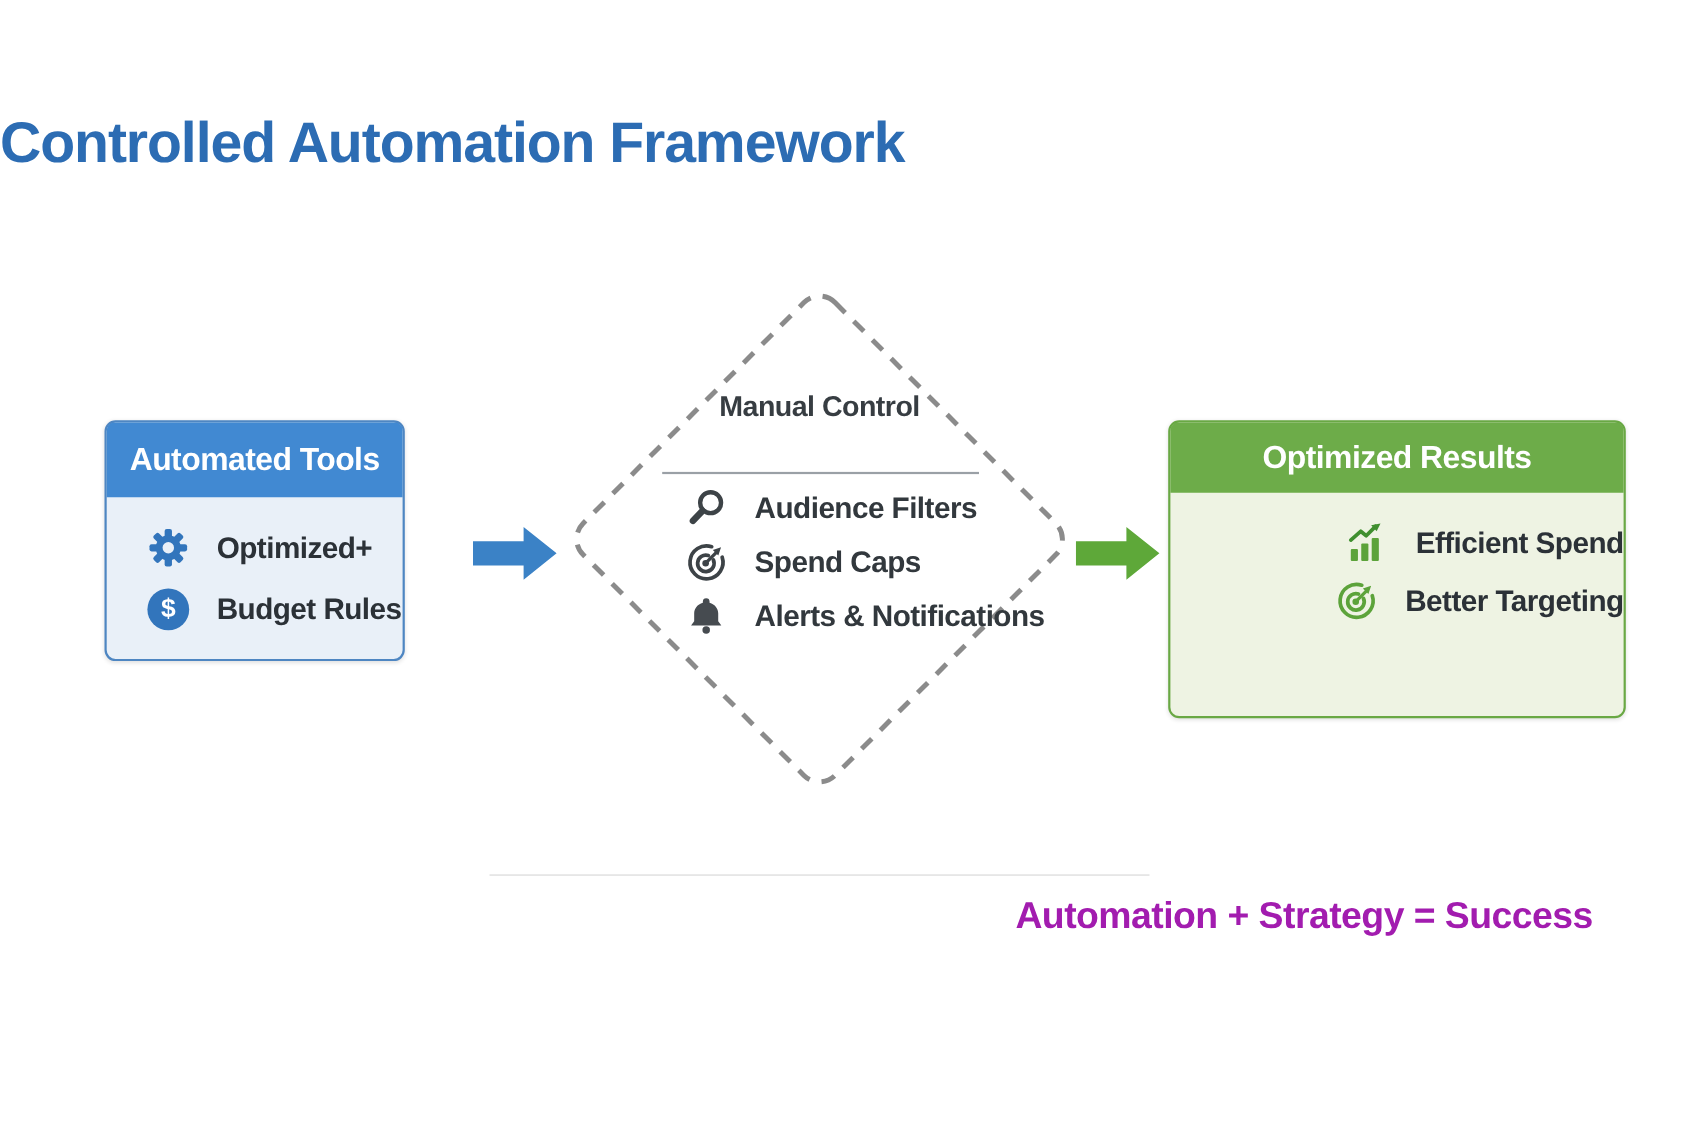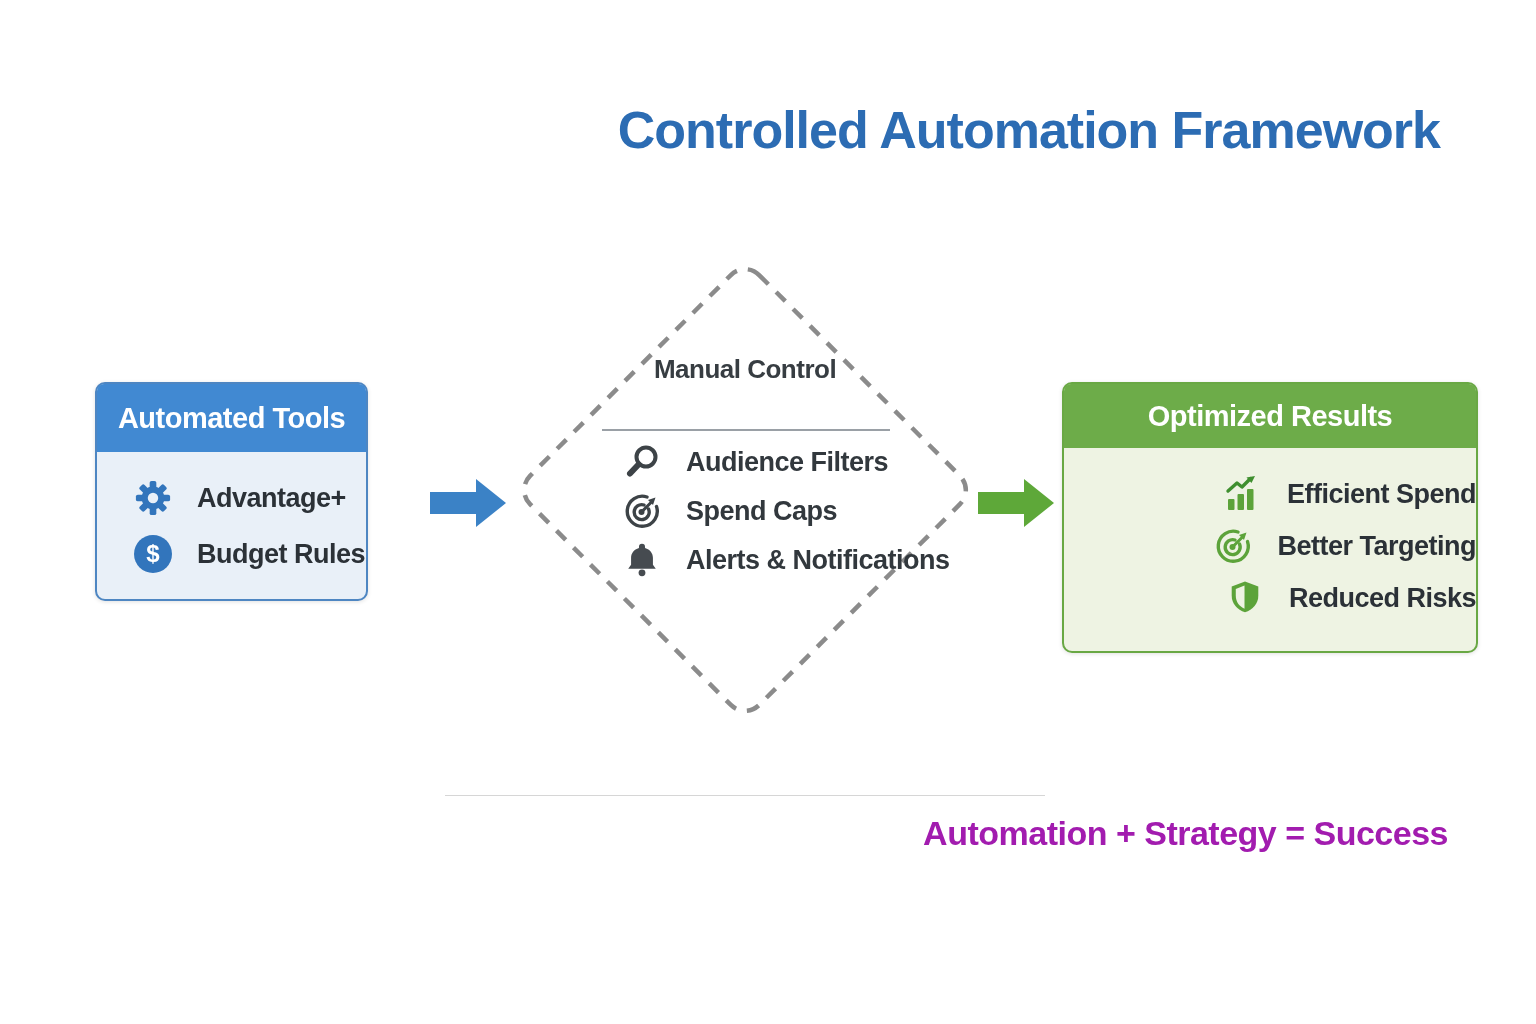--- a/index.html
+++ b/index.html
@@ -8,21 +8,21 @@
   .canvas {
     position: relative;
     width: 1536px; height: 1024px;
     background: #ffffff;
     overflow: hidden;
   }
 
   
   .page-title {
     position: absolute; top: 100px; left: 0; width: 1440px;
-    text-align: right;
+    text-align: left;
     font-size: 52px; font-weight: bold; letter-spacing: -1px;
     color: #2c6cb3;
   }
 
   
   .panel {
     position: absolute; border-radius: 10px;
     box-shadow: 0 1px 4px rgba(0,0,0,0.12);
   }
   .panel-left {
@@ -107,21 +107,21 @@
             <g fill="#3275bc">
               <rect x="16.5" y="2" width="7" height="36" rx="2"></rect>
               <rect x="2" y="16.5" width="36" height="7" rx="2"></rect>
               <rect x="16.5" y="2" width="7" height="36" rx="2" transform="rotate(45 20 20)"></rect>
               <rect x="2" y="16.5" width="36" height="7" rx="2" transform="rotate(45 20 20)"></rect>
               <circle cx="20" cy="20" r="12"></circle>
             </g>
             <circle cx="20" cy="20" r="5.5" fill="#e9f0f8"></circle>
           </svg>
         </span>
-        <span class="label">Advantage+</span>
+        <span class="label">Optimized+</span>
       </div>
       <div class="row">
         <span class="icon">
           <span class="dollar-circle">$</span>
         </span>
         <span class="label">Budget Rules</span>
       </div>
     </div>
   </div>
 
@@ -201,28 +201,19 @@
               <path d="M34.5 15.5 A15 15 0 1 1 25 6"></path>
               <path d="M26.5 18 A7.5 7.5 0 1 1 22 14"></path>
             </g>
             <circle cx="19.5" cy="21" r="3" fill="#5ca33a"></circle>
             <line x1="19.5" y1="21" x2="29.5" y2="11" stroke="#5ca33a" stroke-width="3" stroke-linecap="round"></line>
             <polygon points="33.5,6.5 26,9 31,14" fill="#5ca33a"></polygon>
           </svg>
         </span>
         <span class="label">Better Targeting</span>
       </div>
-      <div class="row">
-        <span class="icon">
-          <svg viewBox="0 0 40 40" width="38" height="38">
-            <path d="M20 2.5 L34 8 v9.5 c0 8.5-5.8 14.6-14 17.5 C11.8 32.1 6 26 6 17.5 V8 Z" fill="#5ca33a"></path>
-            <path d="M19.5 6.8 L10.3 10.4 V17.5 C10.3 24 14 28.6 19.5 31.2 Z" fill="#eef3e3"></path>
-          </svg>
-        </span>
-        <span class="label">Reduced Risks</span>
-      </div>
     </div>
   </div>
 
   <div class="footer-line"></div>
   <div class="footer-caption">Automation + Strategy = Success</div>
 
 </div>
 
 </body></html>

